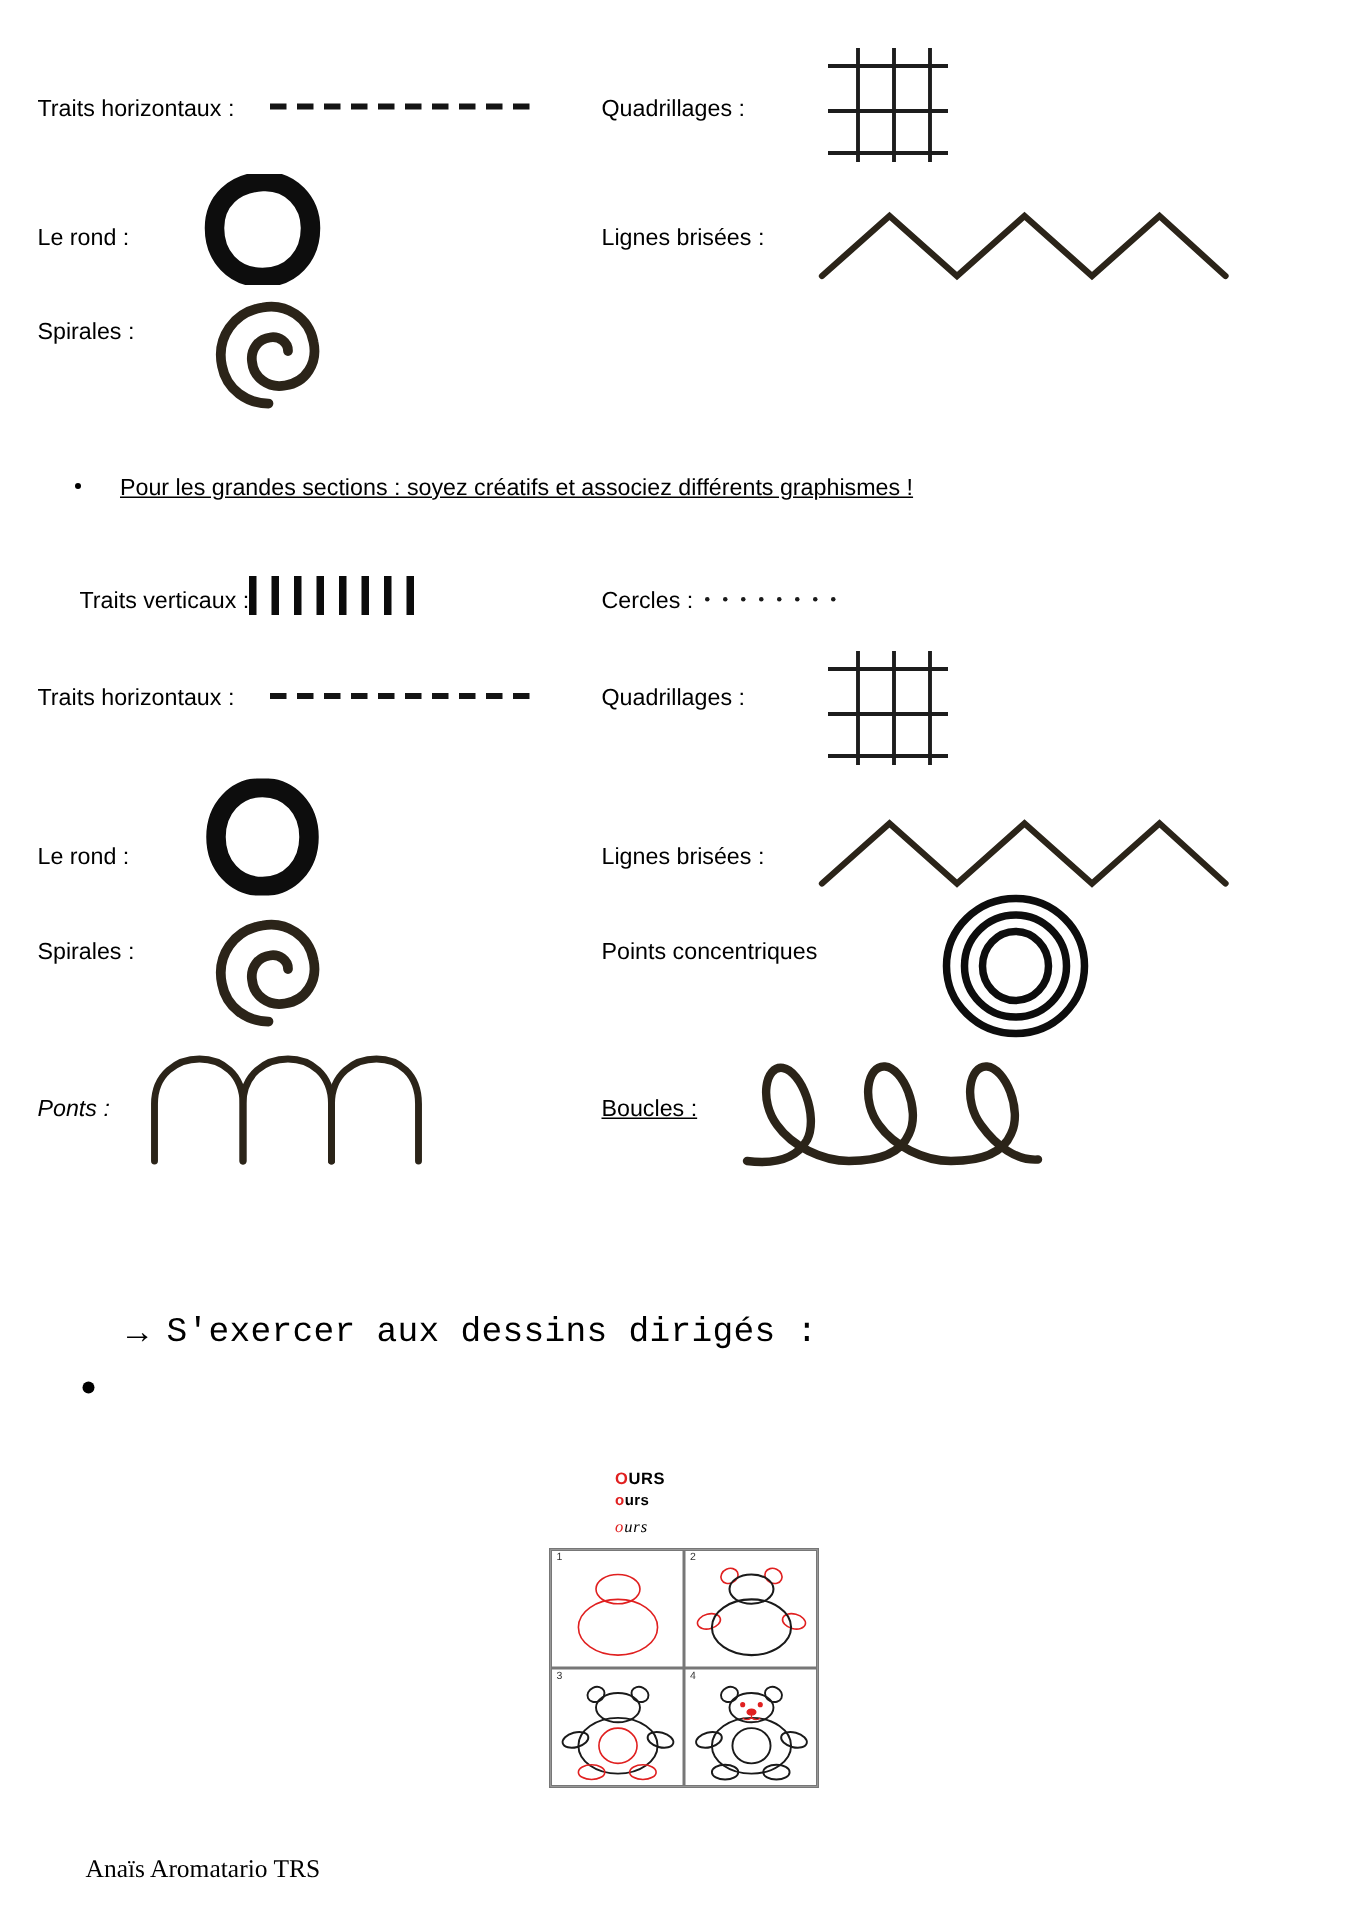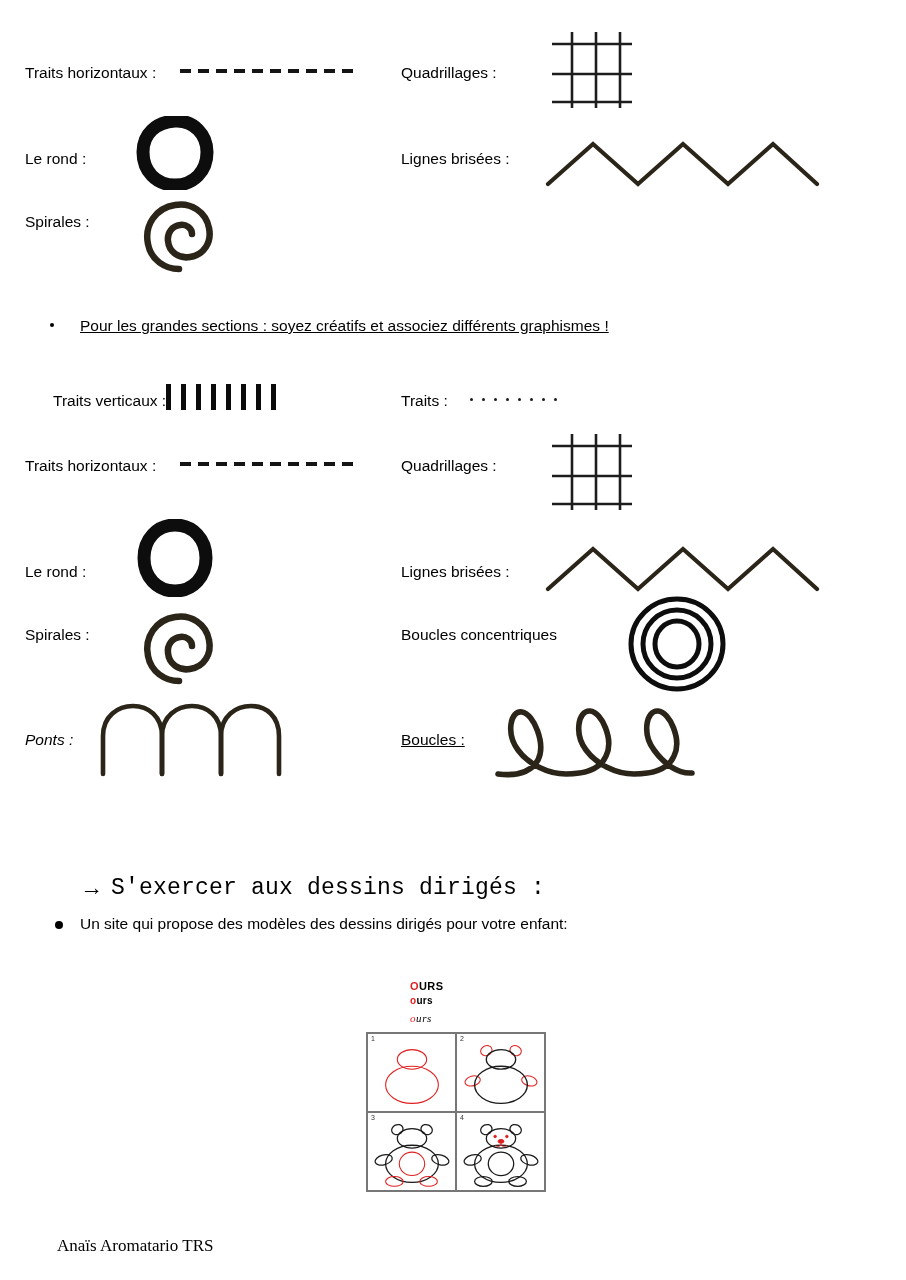--- a/index.html
+++ b/index.html
@@ -186,21 +186,21 @@
     <i></i>
       <i></i>
       <i></i>
       <i></i>
       <i></i>
       <i></i>
       <i></i>
       <i></i>
   </div>
 
-  <div class="abs lbl" style="left:401px; top:393px;">Traits :</div>
+  <div class="abs lbl" style="left:401px; top:393px;">Cercles :</div>
   <div class="abs dots" style="left:470px; top:398px;">
     <i></i>
       <i></i>
       <i></i>
       <i></i>
       <i></i>
       <i></i>
       <i></i>
       <i></i>
   </div>
@@ -249,21 +249,21 @@
 
   <div class="abs lbl" style="left:25px; top:627px;">Spirales :</div>
   <div class="abs" style="left:130px; top:608px;">
     <svg width="96" height="82" viewBox="0 0 96 82">
       <path d="M58 44 C58 38 52 34 46 35 C38 36 33 43 34 51 C35 62 45 69 56 67
                C70 65 78 52 75 38 C72 22 57 12 41 15 C22 18 10 35 14 54
                C17 70 31 79 45 79" transform="translate(4,-6)" fill="none" stroke="#2b2419" stroke-width="6.5" stroke-linecap="round" stroke-linejoin="round"></path>
     </svg>
   </div>
 
-  <div class="abs lbl" style="left:401px; top:627px;">Boucles concentriques</div>
+  <div class="abs lbl" style="left:401px; top:627px;">Points concentriques</div>
   <div class="abs" style="left:625px; top:593px;">
     <svg width="104" height="102" viewBox="0 0 104 102">
       <g fill="none" stroke="#0d0d0d">
         <ellipse cx="52" cy="51" rx="46" ry="45" stroke-width="5"></ellipse>
         <ellipse cx="52" cy="51" rx="34" ry="34" stroke-width="5"></ellipse>
         <ellipse cx="52" cy="51" rx="22" ry="23" stroke-width="5"></ellipse>
       </g>
     </svg>
   </div>
 
@@ -299,21 +299,20 @@
 
 
   <div class="abs" style="left:80px; top:874px; display:flex; align-items:center; gap:8px;">
     <span class="heading-arrow">→</span>
     <span class="heading-txt">S'exercer aux dessins dirigés :</span>
   </div>
 
   <div class="abs" style="left:55px; top:913px; width:720px;">
     <span class="bullet-dot-lg" style="position:absolute; left:0; top:8px;"></span>
     <div style="margin-left:25px;">
-      <div class="lbl" style="line-height:1.45;">Un site qui propose des modèles des dessins dirigés pour votre enfant:</div>
     </div>
   </div>
 
   <div class="abs word-stack" style="left:410px; top:981px; width:100px;">
     <div class="w-caps"><span class="red">O</span><span>URS</span></div>
     <div class="w-low" style="margin-top:3px;"><span class="red">o</span><span>urs</span></div>
     <div class="w-cur" style="margin-top:7px;"><span class="red">o</span><span>urs</span></div>
   </div>
 
   <div class="abs grid-box" style="left:366px; top:1032px; width:178px; height:158px;">

